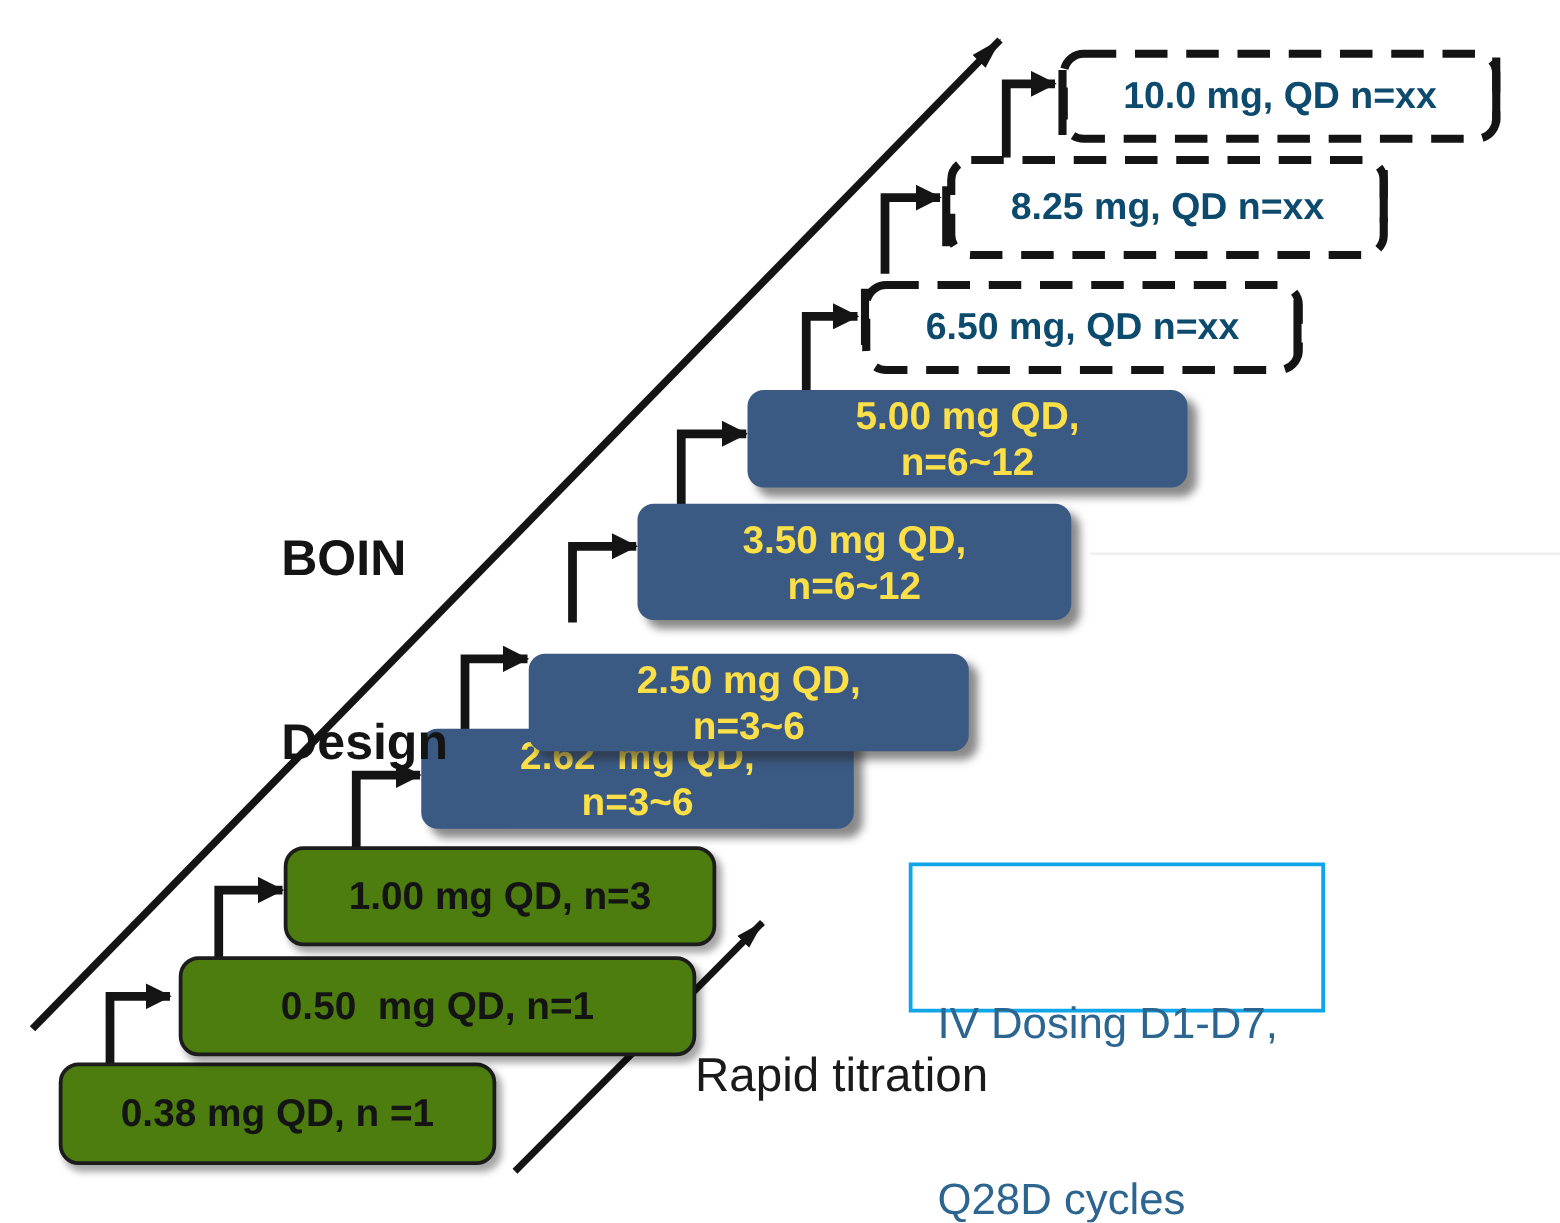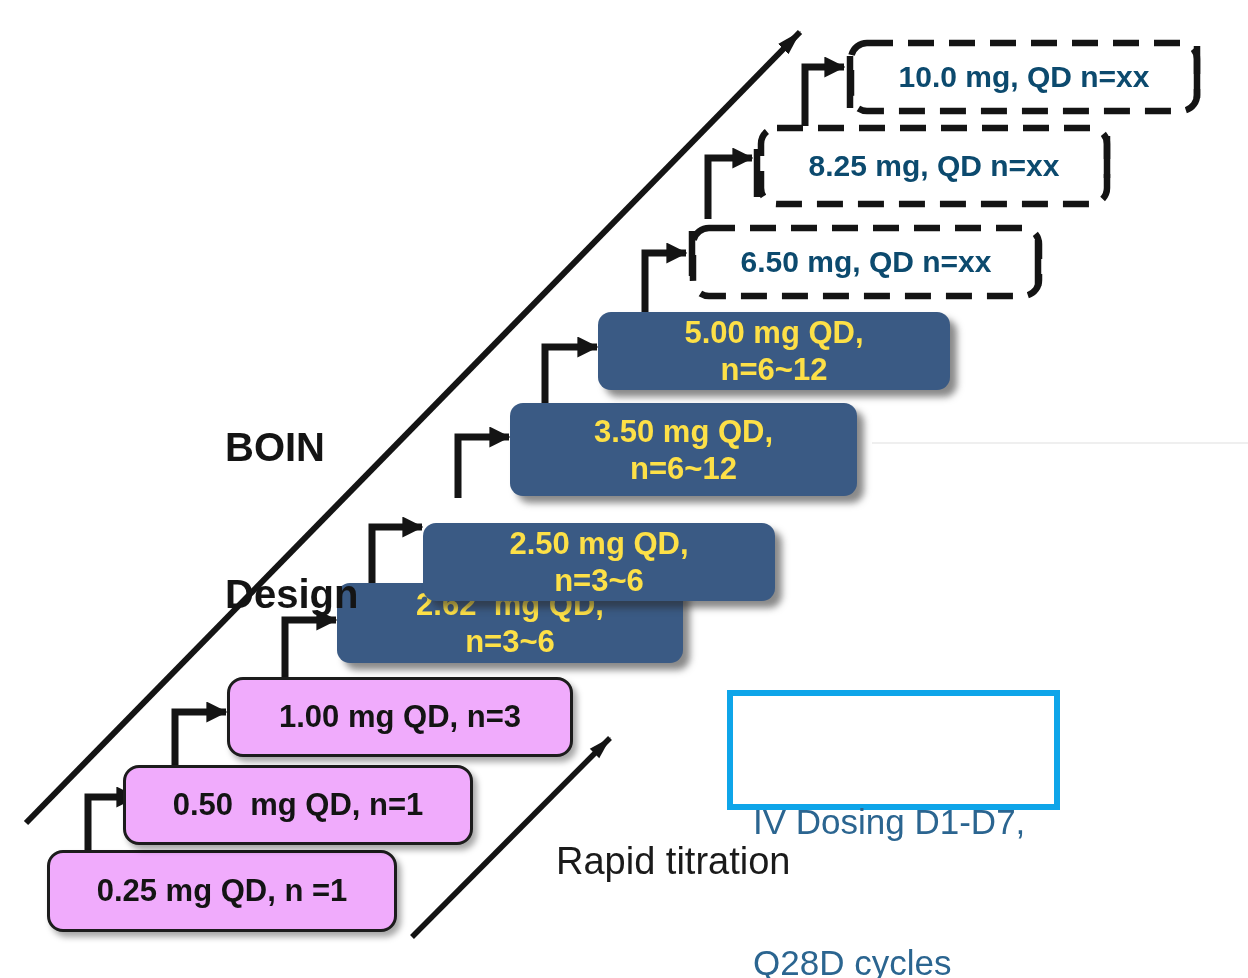--- a/index.html
+++ b/index.html
@@ -6,40 +6,40 @@
   .canvas{
     position:relative;width:1248px;height:978px;background:#ffffff;overflow:hidden;
     font-family:"Liberation Sans",sans-serif;
   }
   .layer{position:absolute;left:0;top:0;}
   .box{
     position:absolute;display:flex;flex-direction:column;align-items:center;justify-content:center;
     text-align:center;font-weight:bold;white-space:pre-wrap;box-sizing:border-box;
   }
   .box.gray{
-    background:#f0abfc;border:3.5px solid #1c1c1c;border-radius:16px;color:#141414;
+    background:#4d7c0f;border:3.5px solid #1c1c1c;border-radius:16px;color:#141414;
     font-size:31px;box-shadow:4px 5px 6px rgba(0,0,0,0.35);
   }
   .box.blue{
     background:#3a5a84;border-radius:13px;color:#fde047;font-size:31px;line-height:37px;
     box-shadow:7px 7px 7px rgba(40,40,40,0.55);
   }
   .box.dashedlabel{
     background:transparent;color:#0c4a6e;font-size:30px;
   }
   .boin-title{
     position:absolute;left:225px;top:325px;width:210px;text-align:left;
     font-size:40px;font-weight:bold;color:#141414;line-height:49px;white-space:pre-wrap;
   }
   .rapid-label{
     position:absolute;left:556px;top:840px;font-size:38px;color:#1a1a1a;white-space:pre-wrap;
   }
   .iv-box{
     position:absolute;left:727px;top:690px;width:333px;height:120px;box-sizing:border-box;
-    border:6px solid #0ea5e9;background:#ffffff;padding:8px 6px 8px 20px;
+    border:3px solid #0ea5e9;background:#ffffff;padding:8px 6px 8px 20px;
     font-size:35px;line-height:47px;color:#2b6590;white-space:pre-wrap;
   }
 </style>
 </head>
 <body>
 
 <div class="canvas">
 
   <svg class="layer" width="1248" height="978" viewBox="0 0 1248 978">
     <defs>
@@ -79,23 +79,23 @@
       <line x1="692" y1="231" x2="692" y2="276"></line>
       <line x1="757" y1="149" x2="757" y2="197"></line>
       <line x1="850" y1="56" x2="850" y2="108"></line>
       <line x1="1038" y1="240" x2="1038" y2="286"></line>
       <line x1="1107" y1="136" x2="1107" y2="178"></line>
       <line x1="1197" y1="46" x2="1197" y2="98"></line>
     </g>
   </svg>
 
   <div class="box gray" style="left:47px;top:850px;width:350px;height:82px;">
-    <span>0.25 mg QD, n =1</span>
+    <span>0.38 mg QD, n =1</span>
   </div>
-  <div class="box gray" style="left:123px;top:765px;width:350px;height:80px;">
+  <div class="box gray" style="left:143px;top:765px;width:414px;height:80px;">
     <span>0.50  mg QD, n=1</span>
   </div>
   <div class="box gray" style="left:227px;top:677px;width:346px;height:80px;">
     <span>1.00 mg QD, n=3</span>
   </div>
 
   <div class="box blue" style="left:337px;top:583px;width:346px;height:80px;">
     <span>2.62  mg QD,</span>
     <span>n=3~6</span>
   </div>

